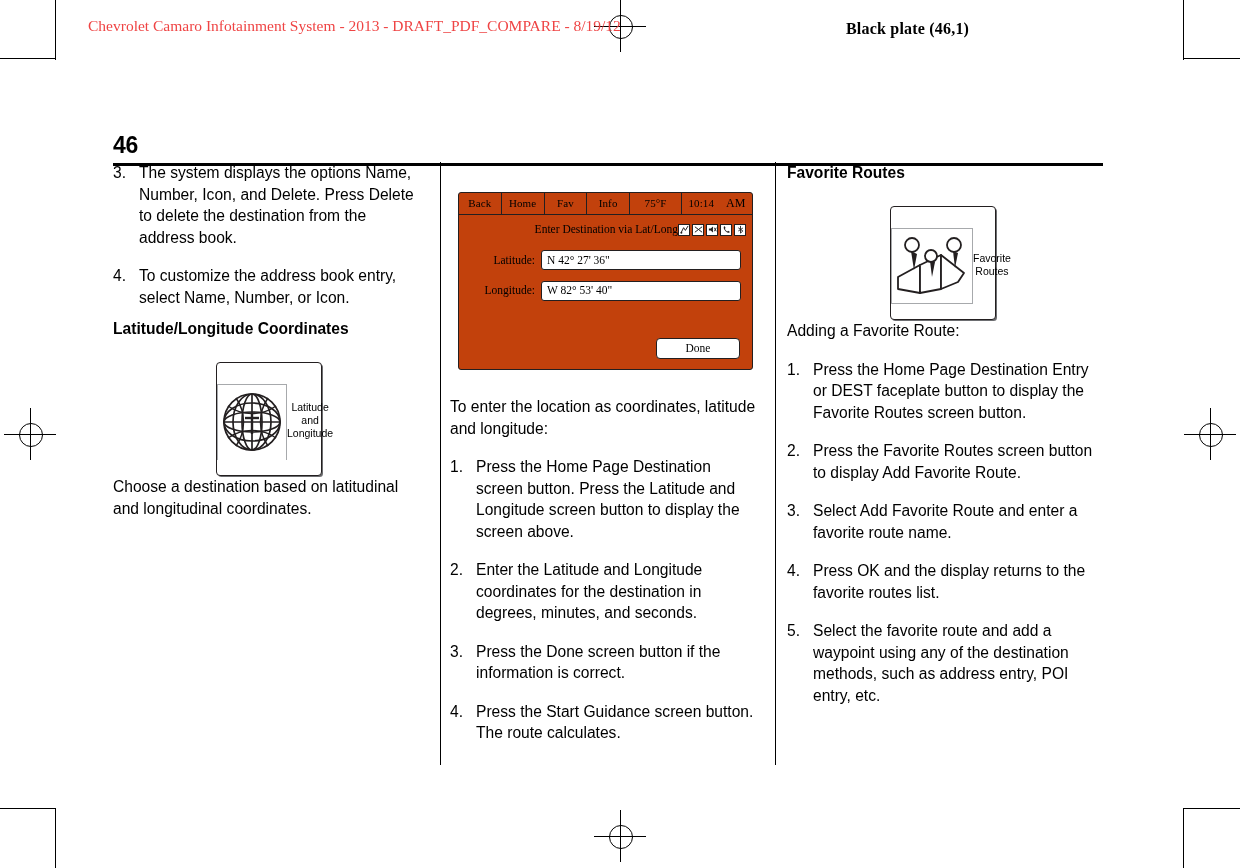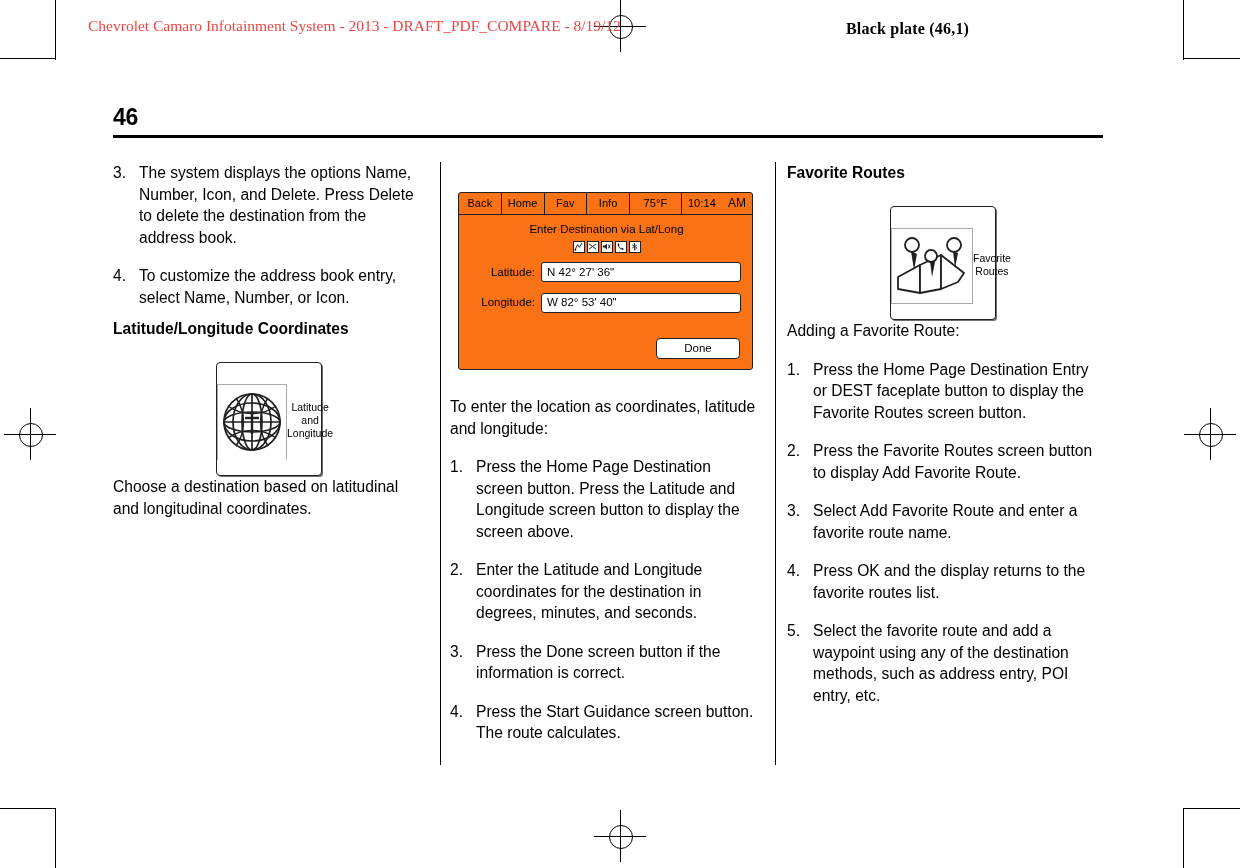--- a/index.html
+++ b/index.html
@@ -30,21 +30,21 @@
   .blackplate{
     position:absolute;left:846px;top:20px;
     font-family:"Liberation Serif", serif;
     font-size:16px;font-weight:bold;color:#000;
     letter-spacing:.2px;
   }
 
   
   .titlebar{position:absolute;left:113px;top:104px;width:990px;}
   .titlebar .row{display:flex;align-items:baseline;}
-  .pgnum{font-size:23px;font-weight:bold;letter-spacing:-.2px;}
+  .pgnum{font-size:23px;font-weight:bold;letter-spacing:-.2px;margin-top:28px;}
   .pgtitle{font-size:23px;font-weight:bold;margin-left:37px;letter-spacing:-.1px;}
   .titlerule{margin-top:4px;height:3px;background:#000;width:990px;}
 
   
   .col{position:absolute;top:162px;font-size:15.6px;line-height:21.5px;}
   .col1{left:113px;width:312px;}
   .col2{left:450px;width:312px;}
   .col3{left:787px;width:312px;}
 
   .vdivider{position:absolute;width:1px;background:#000;top:162px;height:603px;}
@@ -63,39 +63,39 @@
   ol.steps > li{
     display:flex;margin:0 0 17px 0;
   }
   ol.steps > li:last-child{margin-bottom:0;}
   ol.steps > li .num{width:26px;flex:0 0 26px;}
   ol.steps > li .txt{flex:1;}
 
   
   .screenfig{
     position:relative;width:295px;height:178px;margin:30px 0 0 8px;
-    border:1px solid #231f20;border-radius:3px;background:#f97316;
+    border:1px solid #231f20;border-radius:3px;background:#c2410c;
     box-sizing:border-box;
+    font-family:Liberation Serif, serif;
   }
   .scr-topbar{
     display:flex;height:22px;border-bottom:1px solid #231f20;box-sizing:border-box;
   }
   .scr-topbar .cell{
     flex:1;display:flex;align-items:center;justify-content:center;
     font-size:11px;border-right:1px solid #231f20;box-sizing:border-box;
     letter-spacing:.1px;
   }
   .scr-topbar .cell:last-child{border-right:none;}
   .scr-topbar .cell.temp{flex:0 0 52px;}
   .scr-topbar .cell.clock{flex:0 0 70px;}
   .clocksm{font-size:12px;margin-left:12px;}
   .scr-row2{
     display:flex;align-items:center;justify-content:flex-end;
     padding:4px 6px 0 8px;
-    flex-direction:column;
   }
   .scr-row2 .label{font-size:11.5px;}
   .statusicons{display:flex;gap:2px;}
   .statusicons .si{
     width:12px;height:12px;border:1px solid #231f20;
     display:flex;align-items:center;justify-content:center;
     box-sizing:border-box;background:#fff;
   }
   .statusicons .si svg{display:block;}
 

